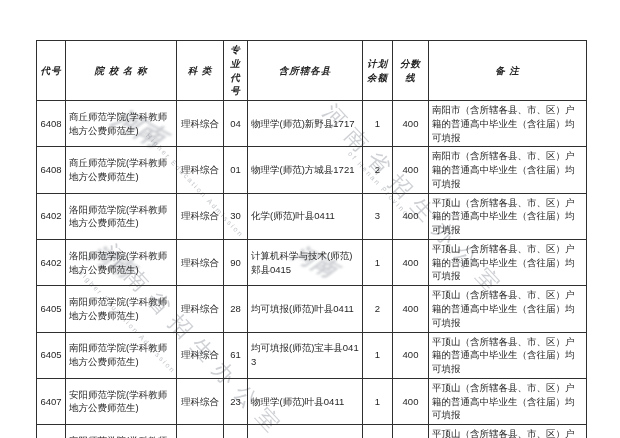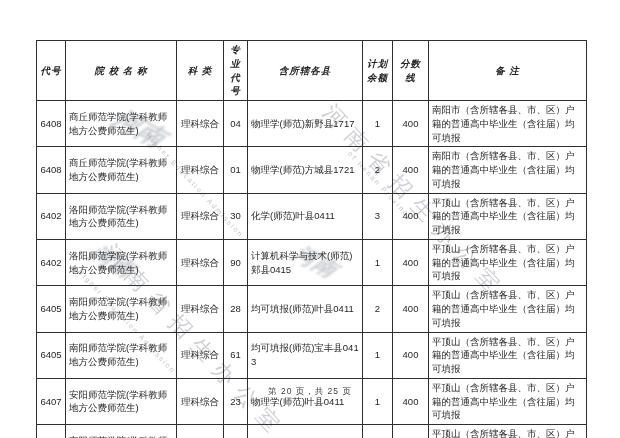--- a/index.html
+++ b/index.html
@@ -178,14 +178,13 @@
       <td>理科综合</td>
       <td>25</td>
       <td class="left">物理学(师范)宝丰县0413</td>
       <td>2</td>
       <td>400</td>
       <td class="left">平顶山（含所辖各县、市、区）户籍的普通高中毕业生（含往届）均可填报</td>
     </tr>
       </tbody>
   </table>
 
-  <div class="footer">第 20 页，共 25 页</div>
 </div>
 
 </body></html>

